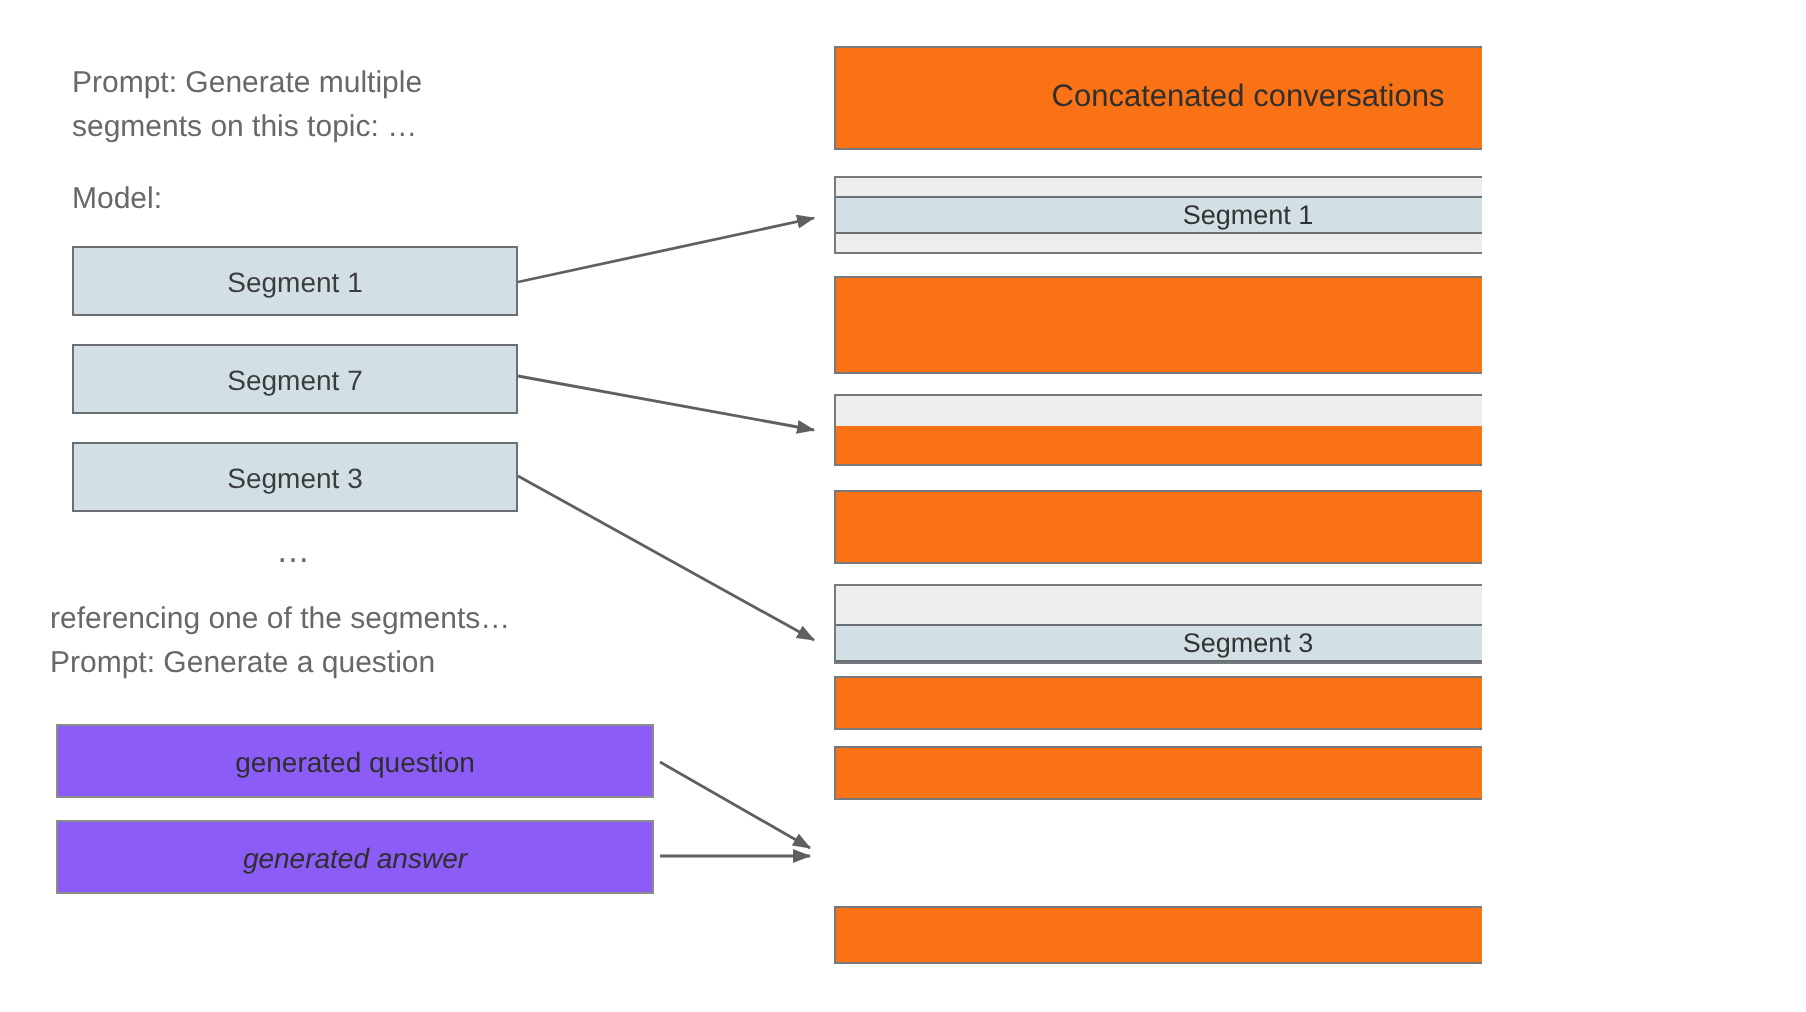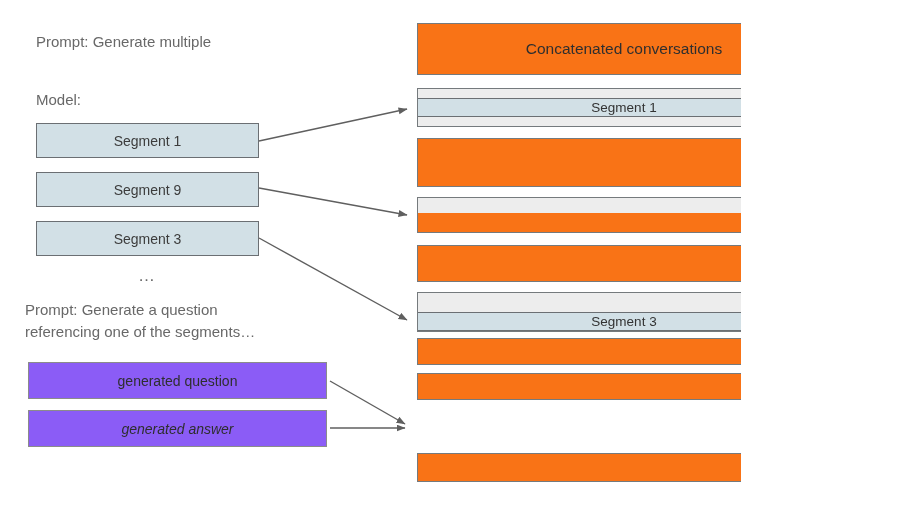--- a/index.html
+++ b/index.html
@@ -140,33 +140,34 @@
              C 856 439 846 441 840 432
              C 849 420 858 398 864 368
              C 870 338 868 293 857 258
              C 854 248 852 240 849 235
              L 843 240
              Z" fill="url(#curveGrad)" stroke="#6e6e6e" stroke-width="1.2" stroke-linejoin="round"></path>
   </svg>
 
   <div class="prompt-text" style="left:36px; top:31px;">
     <div>Prompt: Generate multiple</div>
+    <div>segments on this topic: …</div>
   </div>
 
   <div class="prompt-text" style="left:36px; top:89px;">Model:</div>
 
   <div class="lbox" style="top:123px;">Segment 1</div>
-  <div class="lbox" style="top:172px;">Segment 9</div>
+  <div class="lbox" style="top:172px;">Segment 7</div>
   <div class="lbox" style="top:221px;">Segment 3</div>
 
   <div class="ellipsis">…</div>
 
   <div class="prompt-text" style="left:25px; top:299px;">
+    <div>referencing one of the segments…</div>
     <div>Prompt: Generate a question</div>
-    <div>referencing one of the segments…</div>
   </div>
 
   <div class="ybox-left" style="top:362px;">generated question</div>
   <div class="ybox-left" style="top:410px;font-style:italic;">generated answer</div>
 
   <div class="rbox rheader" style="top:23px; height:52px;">Concatenated conversations</div>
 
   <div class="rbox composite" style="top:88px; height:39px;">
     <div class="strip-gray" style="height:9px;"></div>
     <div class="band band-blue">Segment 1</div>

